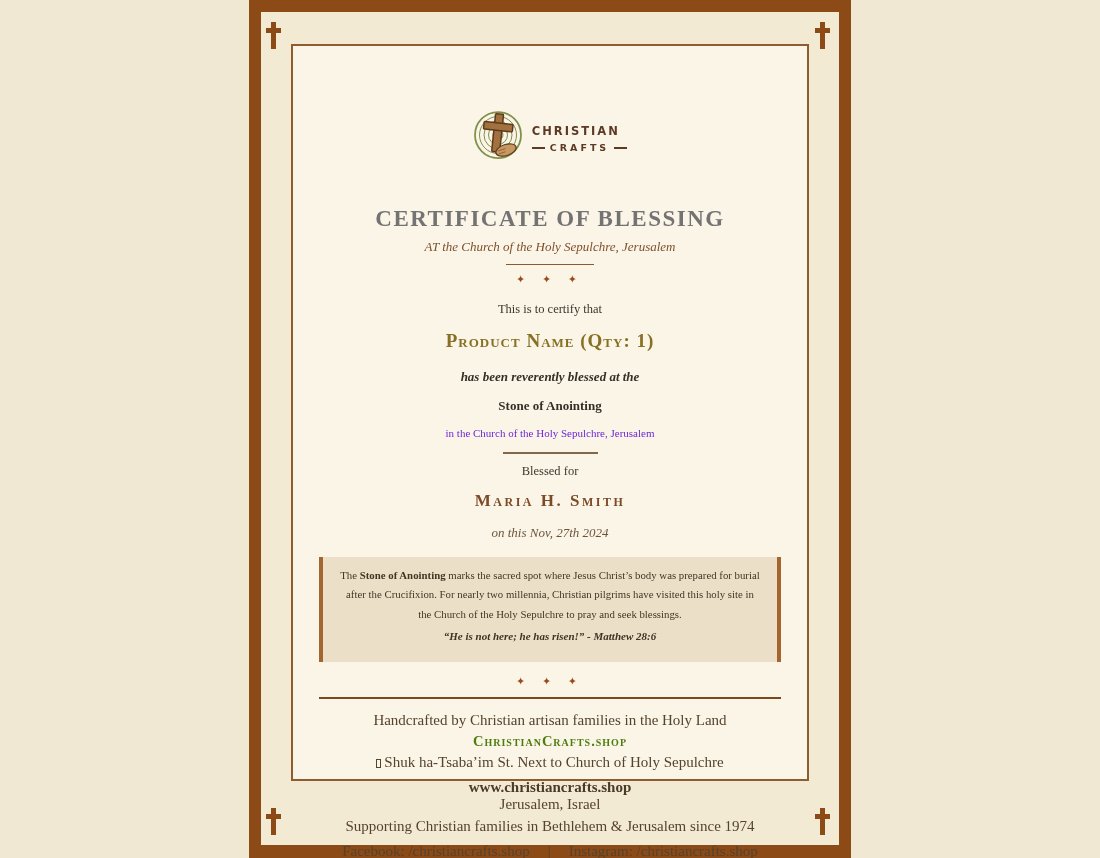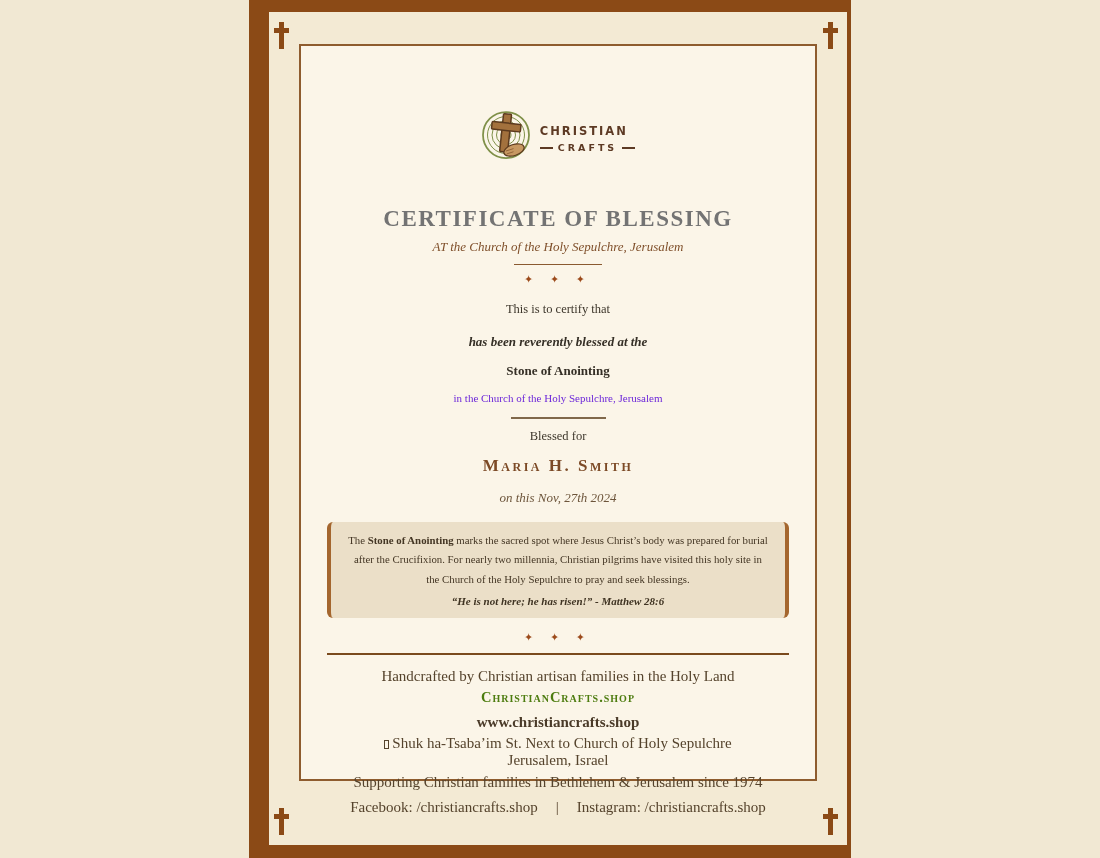--- a/index.html
+++ b/index.html
@@ -3,21 +3,21 @@
 <meta charset="utf-8">
 <style>
   * { margin:0; padding:0; box-sizing:border-box; }
   html,body { width:1100px; height:858px; }
   body { font-family:"Liberation Serif","DejaVu Serif",serif; }
 
   .canvas { position:relative; width:1100px; height:858px; background:#f1e8d3; overflow:hidden; }
 
   .frame { position:absolute; left:249px; top:0; width:602px; height:858px;
            background:#8b4a16; }
-  .frame-inner { position:absolute; left:20px; top:12px; width:578px; height:833px;
+  .frame-inner { position:absolute; left:12px; top:12px; width:578px; height:833px;
                  background:#f3ead4; }
 
   .corner-cross { position:absolute; width:15px; height:27px; }
   .corner-cross::before { content:""; position:absolute; left:5px; top:0; width:5px; height:27px; background:#8b4a16; }
   .corner-cross::after  { content:""; position:absolute; left:0; top:6px; width:15px; height:5px; background:#8b4a16; }
   .cc-tl { left:5px;  top:10px; }
   .cc-tr { right:9px; top:10px; }
   .cc-bl { left:5px;  bottom:10px; }
   .cc-br { right:9px; bottom:10px; }
 
@@ -47,21 +47,21 @@
   .location-line { margin-top:13px; font-size:11px; color:#6d28d9; }
 
   .small-rule { width:95px; margin:13px auto 0; border-top:2px solid #80684a; }
 
   .blessed-for { margin-top:10px; font-size:12.5px; color:#3d362b; }
   .recipient { margin-top:12px; font-size:17px; font-weight:600; font-variant:small-caps;
                letter-spacing:2.5px; color:#7c4a26; }
   .date-line { margin-top:14px; font-size:13px; font-style:italic; color:#6d553b; }
 
   .info-box { margin:16px 26px 0; background:#ebdfc8; border-left:4px solid #a4662e;
-              border-right:4px solid #a4662e; padding:9px 16px 11px;border-radius:6px; }
+              border-right:4px solid #a4662e; padding:9px 16px 20px; }
   .info-body { font-size:10.8px; line-height:1.8; color:#443624; }
   .info-quote { margin-top:6px; font-size:11px; font-weight:bold; font-style:italic; color:#3f3322; }
 
   .ornament-2 { margin-top:13px; }
   .footer-rule { margin:9px 26px 0; border:none; border-top:2px solid #7a4a1d; }
 
   .f-small { font-size:15px; color:#55432c; }
   .handcrafted { margin-top:13px; }
   .brand-name { margin-top:4px; font-size:14.5px; font-weight:bold; font-variant:small-caps;
                 letter-spacing:1px; color:#4d7c0f; }
@@ -116,20 +116,21 @@
             </span>
           </span>
         </div>
 
         <div class="title">CERTIFICATE OF BLESSING</div>
         <div class="subtitle">AT the Church of the Holy Sepulchre, Jerusalem</div>
         <div class="subtitle-rule"></div>
         <div class="ornament">✦ ✦ ✦</div>
 
         <div class="certify-line">This is to certify that</div>
+        <div class="product-name">Product Name (Qty: 1)</div>
         <div class="blessed-line">has been reverently blessed at the</div>
         <div class="location-name">Stone of Anointing</div>
         <div class="location-line">in the Church of the Holy Sepulchre, Jerusalem</div>
 
         <div class="small-rule"></div>
 
         <div class="blessed-for">Blessed for</div>
         <div class="recipient">Maria H. Smith</div>
         <div class="date-line">on this Nov, 27th 2024</div>
 
@@ -138,22 +139,22 @@
             <span>The </span><span style="font-weight:bold">Stone of Anointing</span><span> marks the sacred spot where Jesus Christ’s body was prepared for burial after the Crucifixion. For nearly two millennia, Christian pilgrims have visited this holy site in the Church of the Holy Sepulchre to pray and seek blessings.</span>
           </div>
           <div class="info-quote">“He is not here; he has risen!” - Matthew 28:6</div>
         </div>
 
         <div class="ornament ornament-2">✦ ✦ ✦</div>
         <hr class="footer-rule">
 
         <div class="f-small handcrafted">Handcrafted by Christian artisan families in the Holy Land</div>
         <div class="brand-name">ChristianCrafts.shop</div>
+        <div class="f-small addr1"><span class="glyph-box"></span><span>Shuk ha-Tsaba’im St. Next to Church of Holy Sepulchre</span></div>
         <div class="f-small website">www.christiancrafts.shop</div>
-        <div class="f-small addr1"><span class="glyph-box"></span><span>Shuk ha-Tsaba’im St. Next to Church of Holy Sepulchre</span></div>
         <div class="f-small">Jerusalem, Israel</div>
         <div class="f-small supporting">Supporting Christian families in Bethlehem &amp; Jerusalem since 1974</div>
         <div class="f-small social">
           <span>Facebook: /christiancrafts.shop</span><span class="sep">|</span><span>Instagram: /christiancrafts.shop</span>
         </div>
 
       </div>
     </div>
   </div>
 </div>

